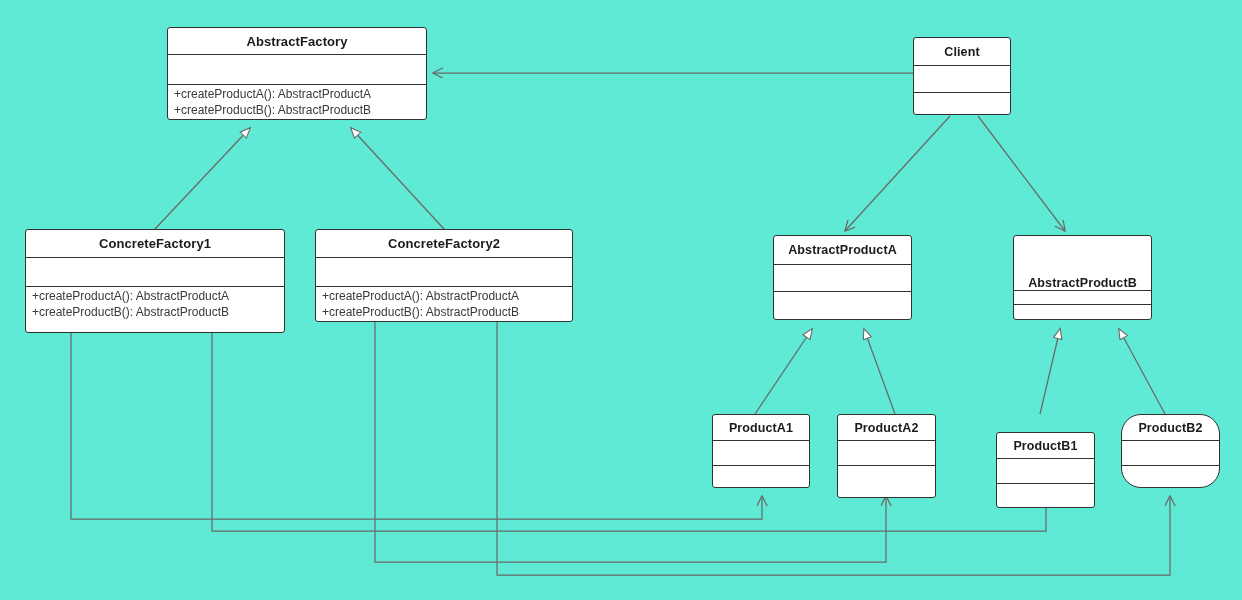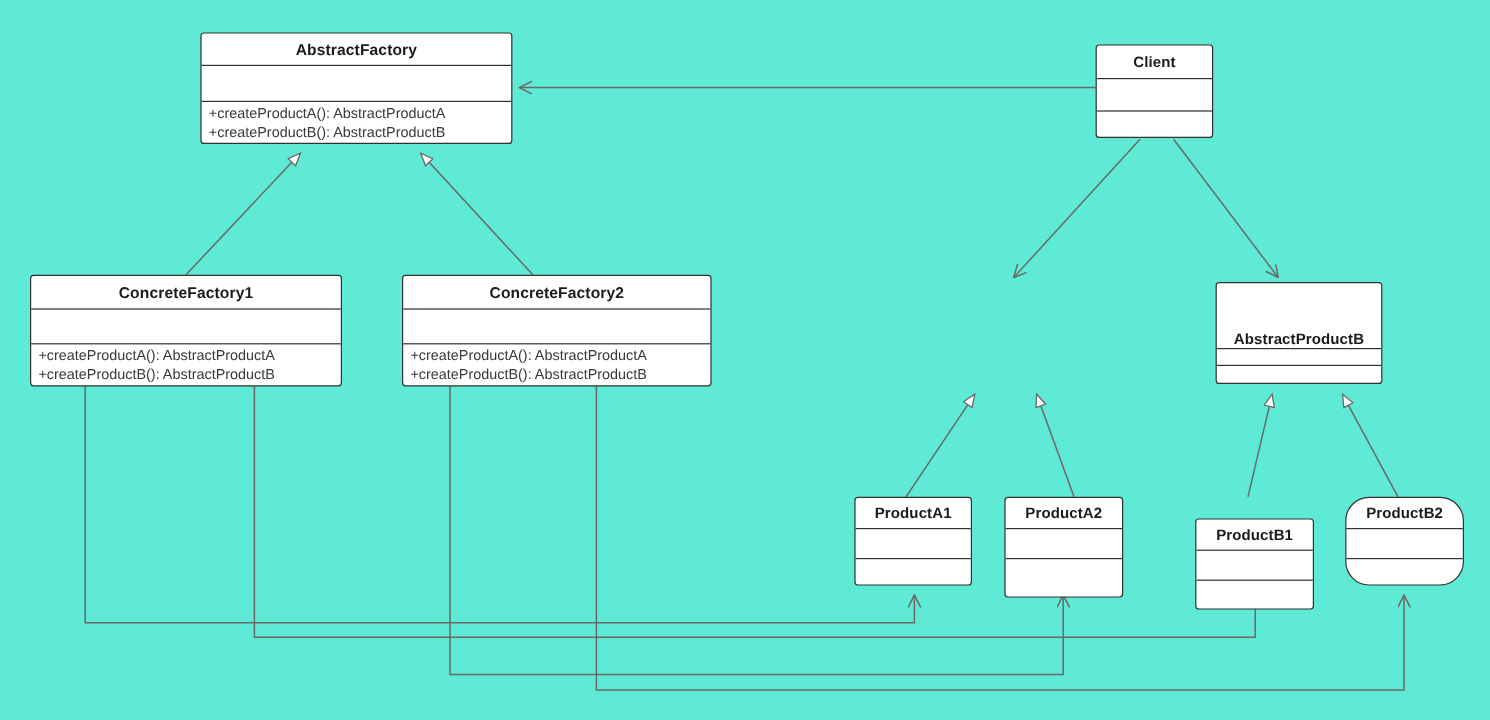--- a/index.html
+++ b/index.html
@@ -68,26 +68,26 @@
   .n-abstractfactory { left: 167px; top: 27px;  width: 260px; height: 93px; }
   .n-abstractfactory .uml-name { height: 27px; font-size: 13px; }
   .n-abstractfactory .c1 { height: 30px; }
   .n-abstractfactory .c2 { height: 34px; }
 
   .n-client { left: 913px; top: 37px; width: 98px; height: 78px; justify-content: flex-end; }
   .n-client .uml-name { height: 28px; font-size: 12.5px; }
   .n-client .c1 { height: 27px; }
   .n-client .c2 { height: 21px; }
 
-  .n-concretefactory1 { left: 25px;  top: 229px; width: 260px; height: 93px; }
+  .n-concretefactory1 { left: 25px;  top: 229px; width: 260px; height: 104px; }
   .n-concretefactory1 .uml-name { height: 28px; font-size: 13px; }
   .n-concretefactory1 .c1 { height: 29px; }
   .n-concretefactory1 .c2 { height: 34px; }
 
-  .n-concretefactory2 { left: 315px; top: 229px; width: 258px; height: 93px; margin-left: 20px; }
+  .n-concretefactory2 { left: 315px; top: 229px; width: 258px; height: 93px; }
   .n-concretefactory2 .uml-name { height: 28px; font-size: 13px; }
   .n-concretefactory2 .c1 { height: 29px; }
   .n-concretefactory2 .c2 { height: 34px; }
 
   .n-abstractproducta { left: 773px; top: 235px; width: 139px; height: 85px; }
   .n-abstractproducta .uml-name { height: 29px; font-size: 12.5px; }
   .n-abstractproducta .c1 { height: 27px; }
   .n-abstractproducta .c2 { height: 27px; }
 
   .n-abstractproductb { left: 1013px; top: 235px; width: 139px; height: 85px; }
@@ -188,20 +188,25 @@
 
   <div class="uml-class n-concretefactory2">
     <div class="uml-name">ConcreteFactory2</div>
     <div class="uml-compartment c1 divider"></div>
     <div class="uml-compartment c2 ops">
       <div class="op-line">+createProductA(): AbstractProductA</div>
       <div class="op-line">+createProductB(): AbstractProductB</div>
     </div>
   </div>
 
+  <div class="uml-class n-abstractproducta">
+    <div class="uml-name">AbstractProductA</div>
+    <div class="uml-compartment c1 divider"></div>
+    <div class="uml-compartment c2"></div>
+  </div>
 
   <div class="uml-class n-abstractproductb">
     <div class="uml-name">AbstractProductB</div>
     <div class="uml-compartment c1 divider"></div>
     <div class="uml-compartment c2"></div>
   </div>
 
   <div class="uml-class n-producta1">
     <div class="uml-name">ProductA1</div>
     <div class="uml-compartment c1 divider"></div>

